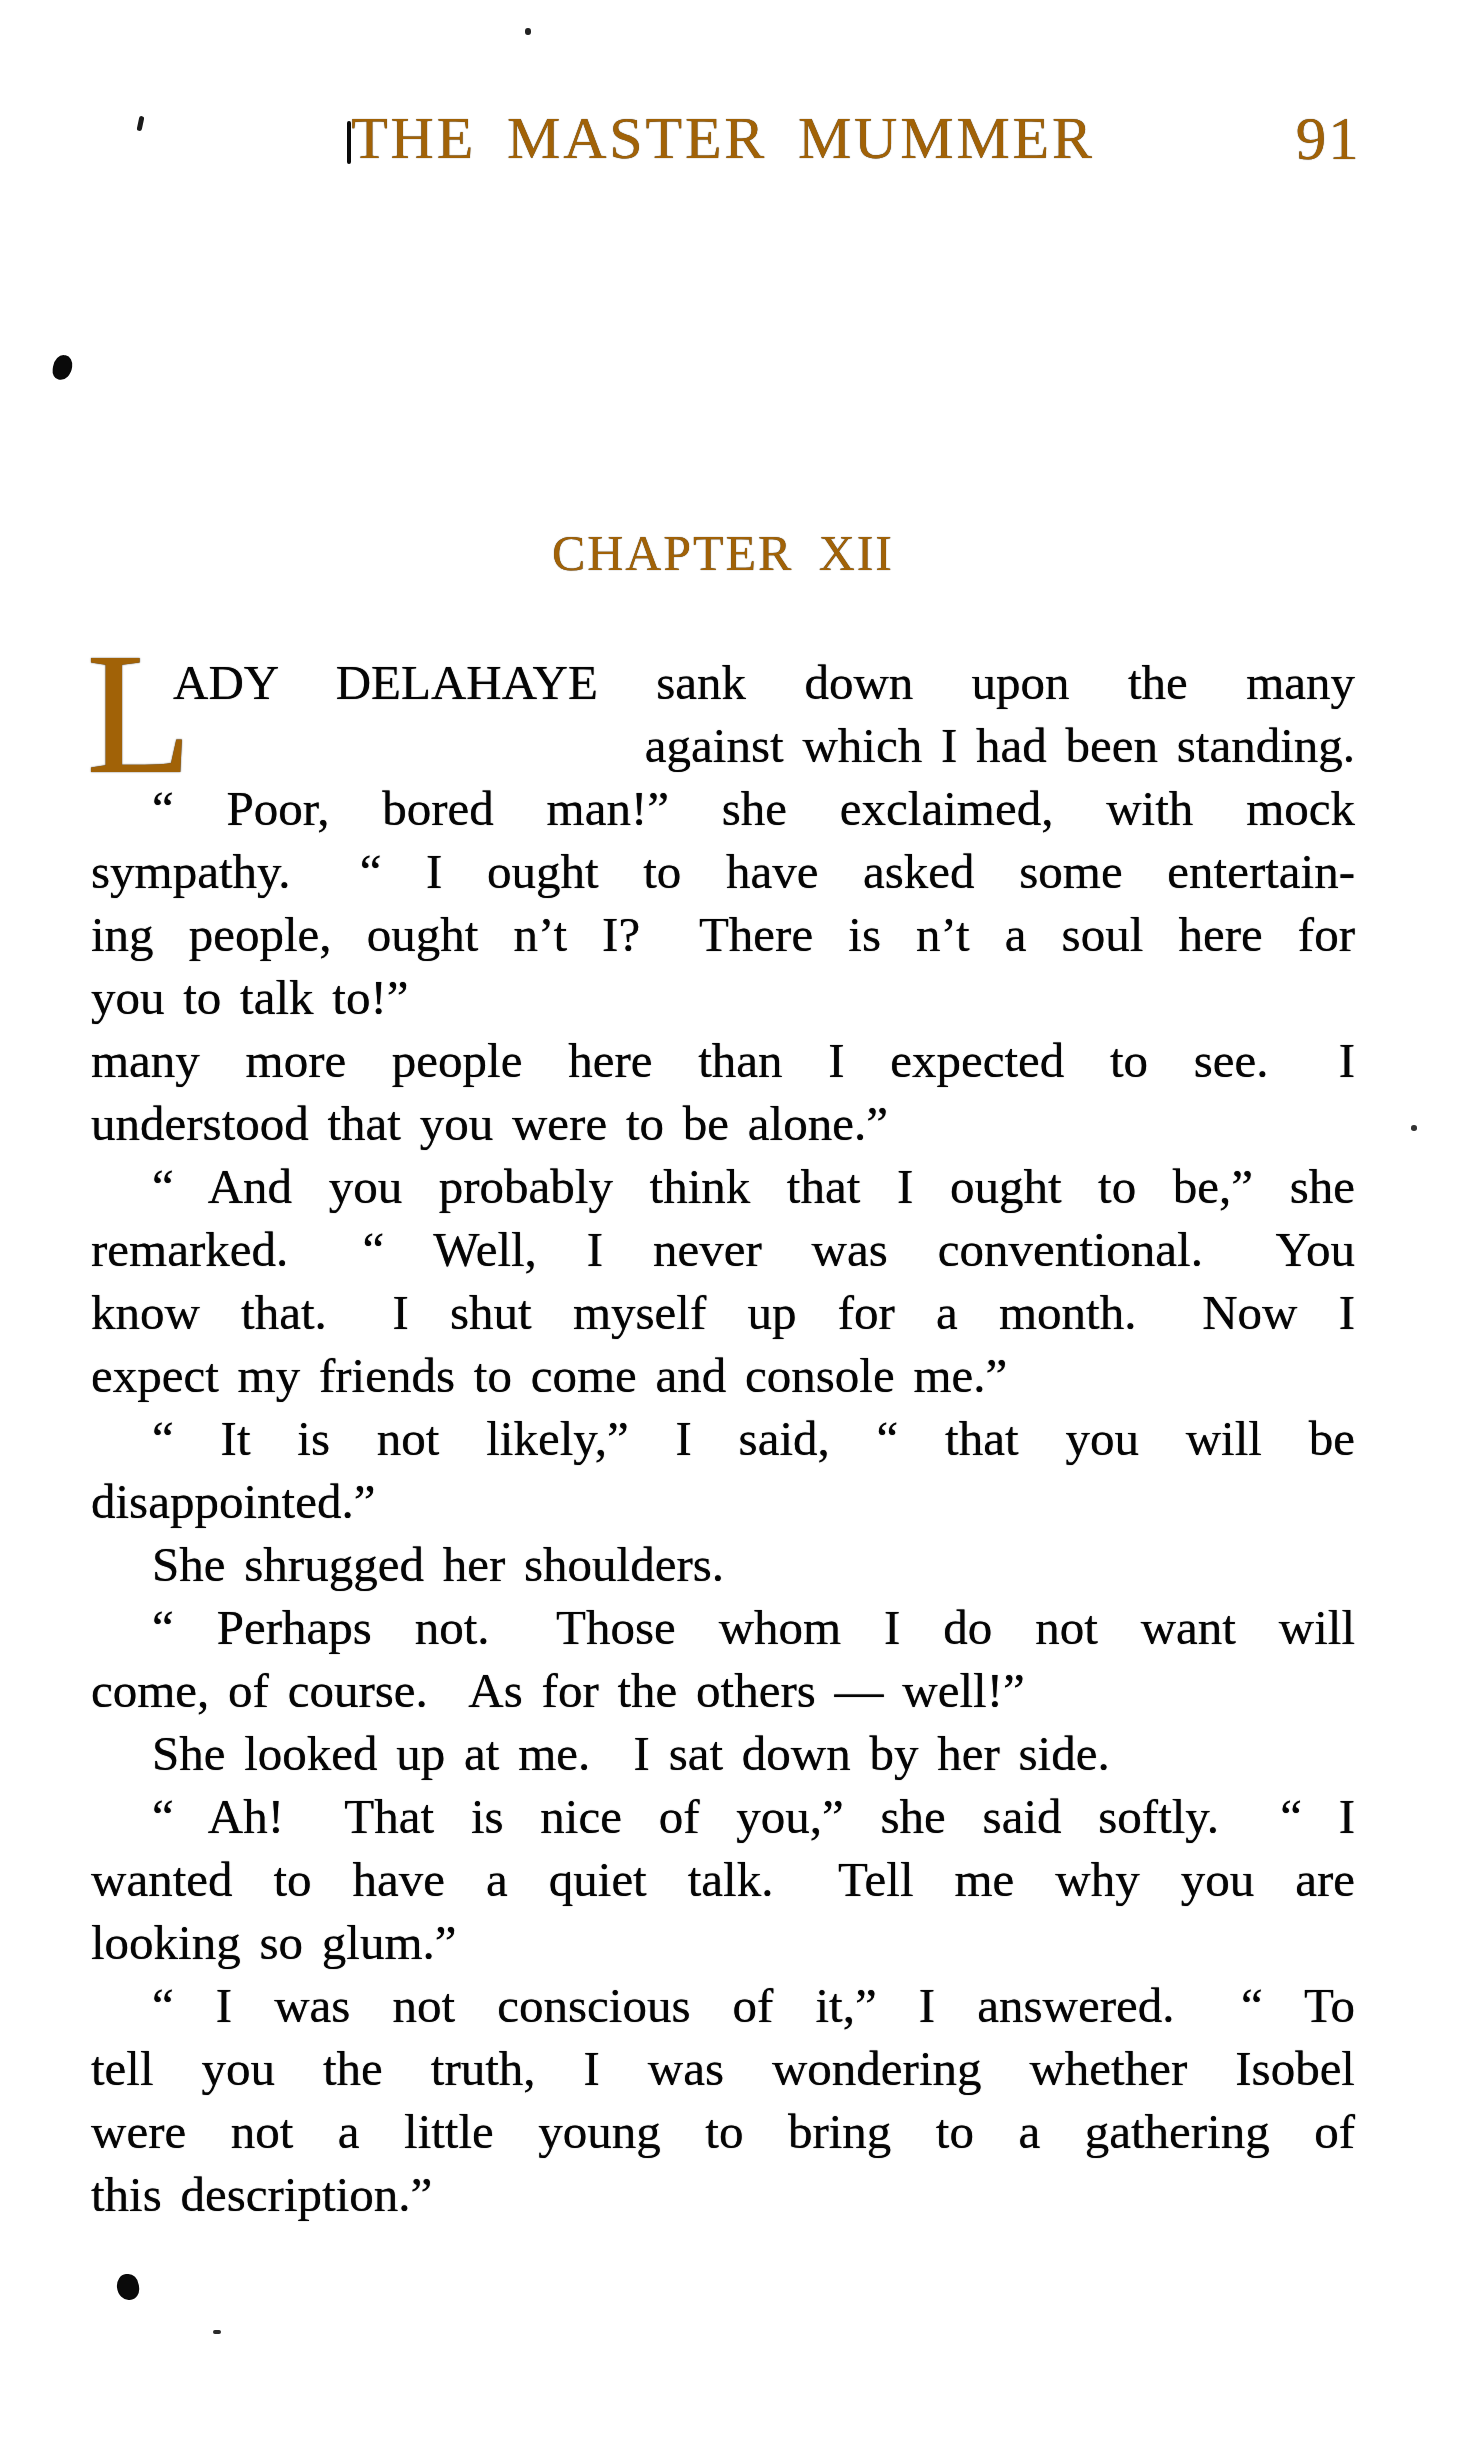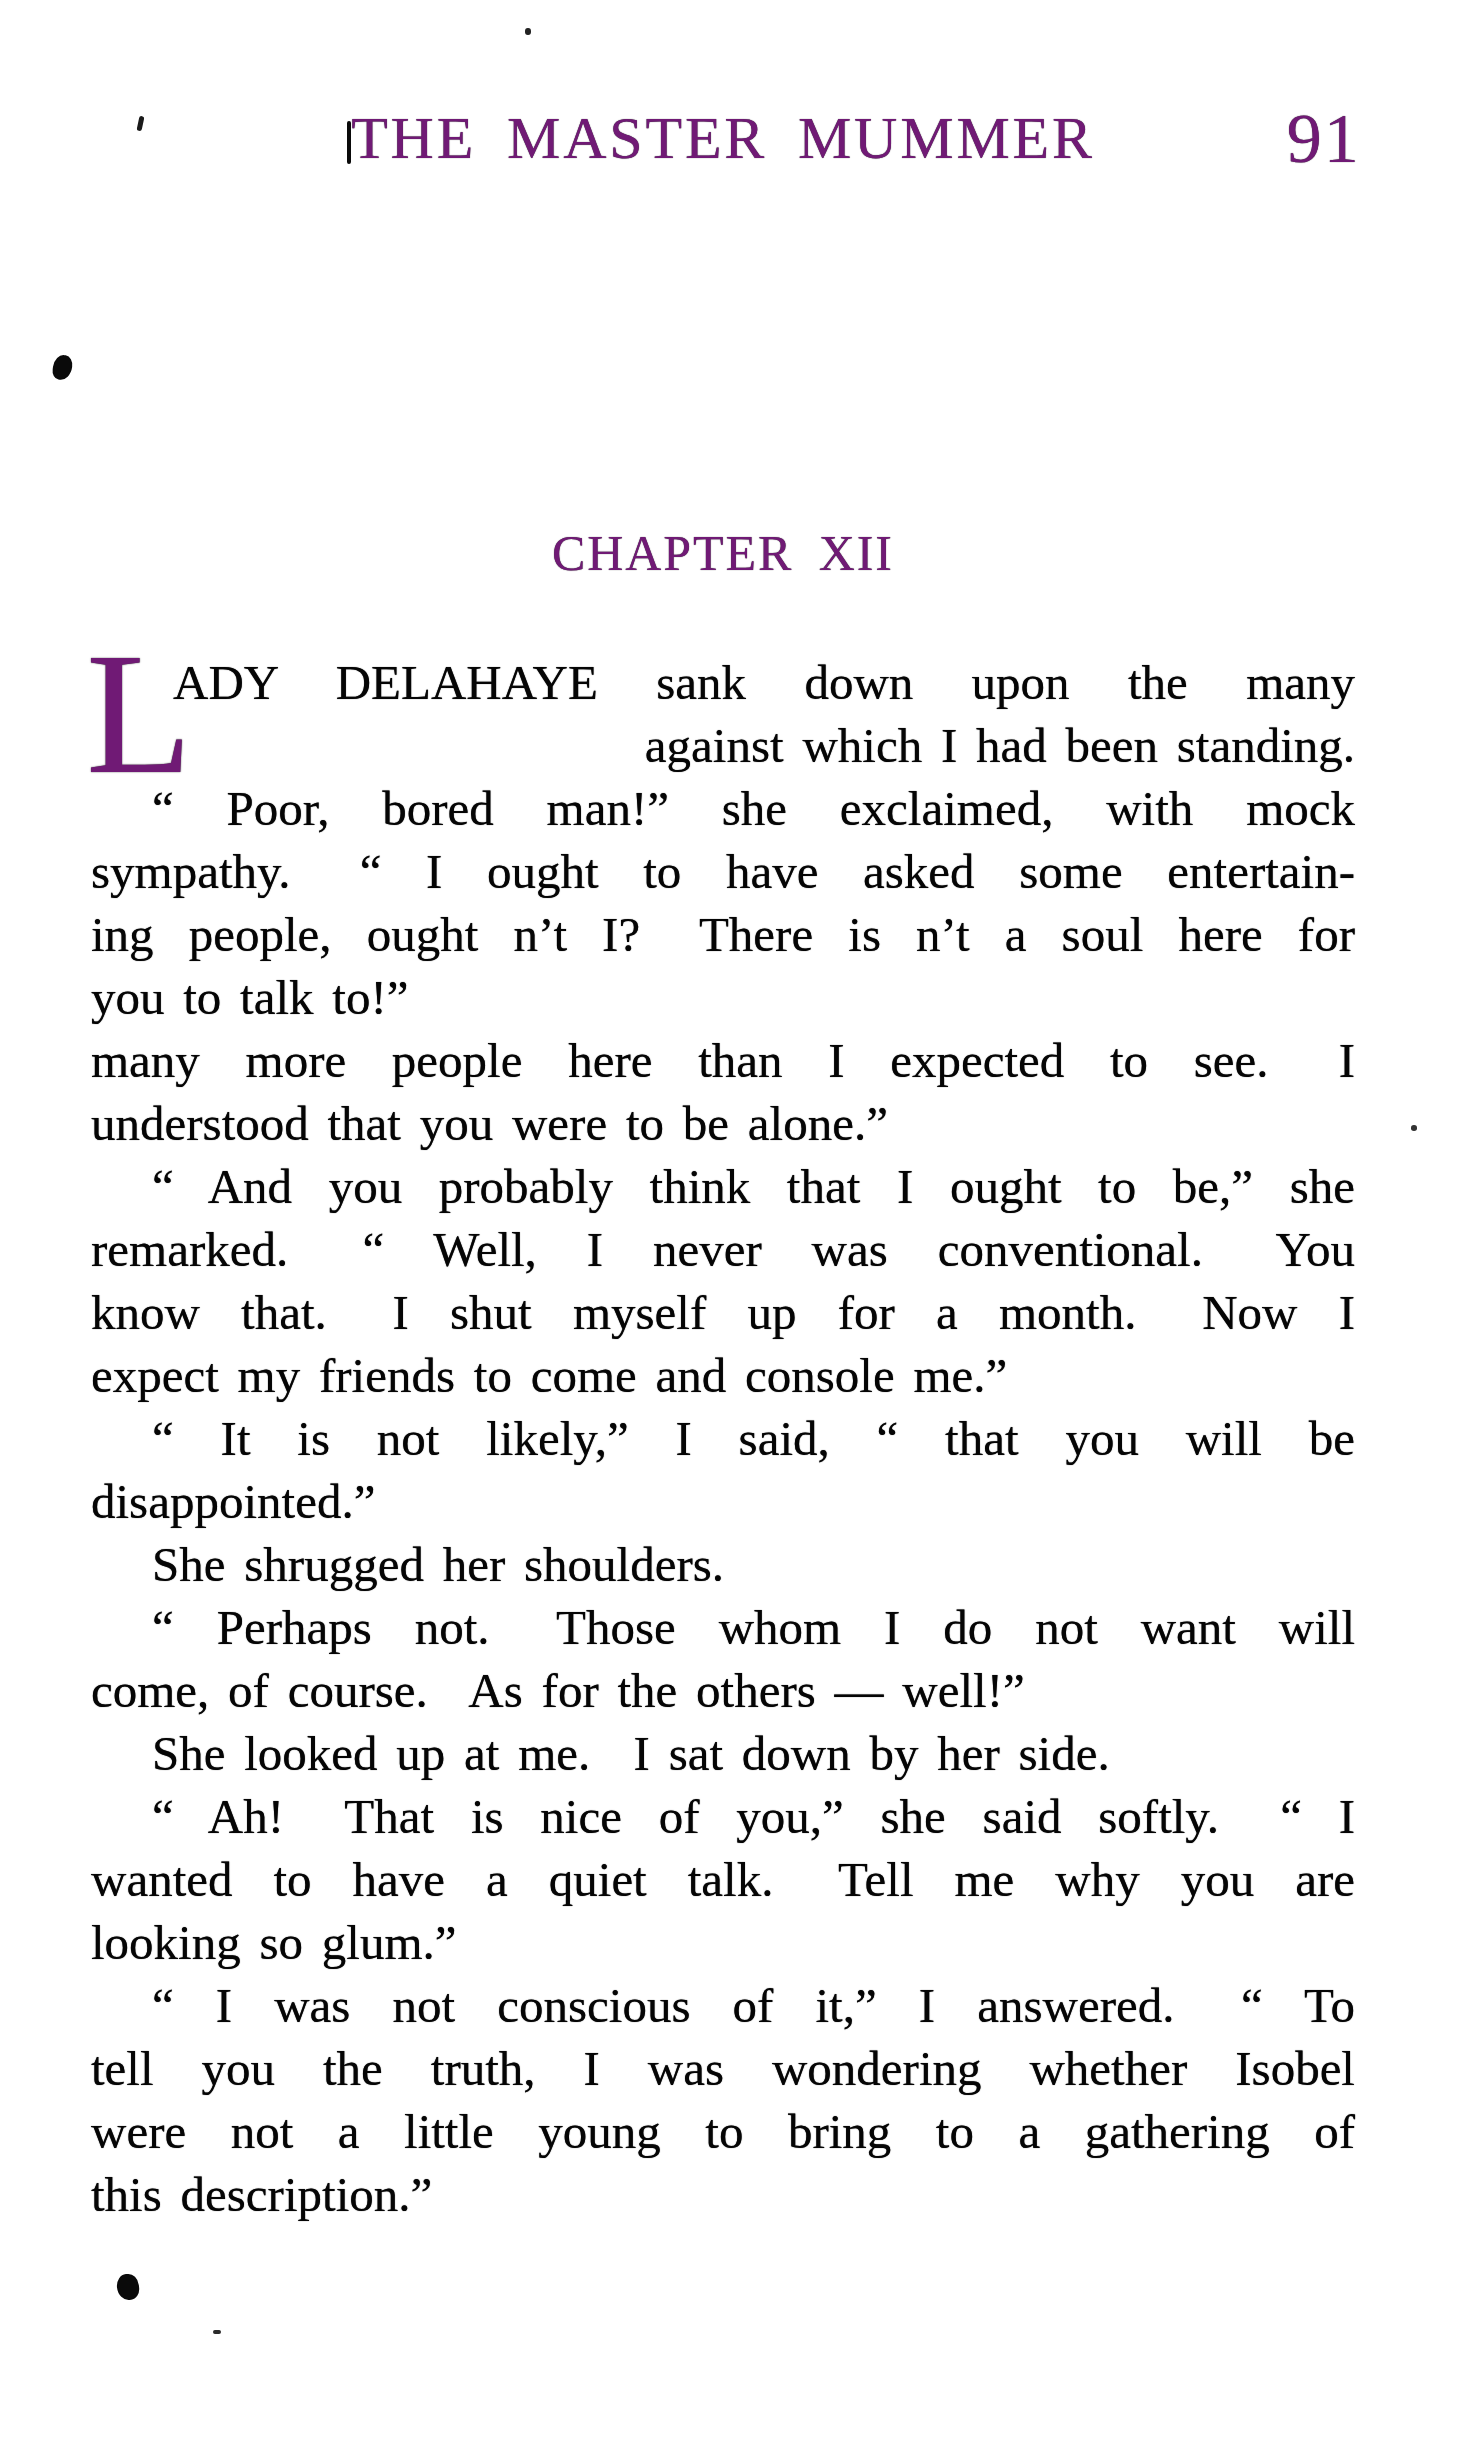--- a/index.html
+++ b/index.html
@@ -2,29 +2,29 @@
 <html style="font-size:15px"><head>
 <meta charset="utf-8">
 <style>
   html,body{margin:0;padding:0;}
   body{
     width:1481px;height:2462px;position:relative;background:#ffffff;
     font-family:"Liberation Serif","DejaVu Serif",serif;color:#050505;
     overflow:hidden;
   }
   .page{position:absolute;inset:0;background:#fff;}
-  .ink{color:#701a75;text-shadow:0 0 0.9px rgba(0,0,0,.85);font-family:Liberation Serif, serif;}
+  .ink{color:#a16207;text-shadow:0 0 0.9px rgba(0,0,0,.85);font-family:Liberation Serif, serif;}
   
   .running-head{position:absolute;top:108px;left:91px;width:1264px;height:60px;}
   .rh-title{
     position:absolute;left:0;right:0;text-align:center;
     font-size:60px;line-height:60px;letter-spacing:2.8px;word-spacing:13px;
   }
   .rh-page{
-    position:absolute;right:-5.6px;top:1.9px;font-size:70px;line-height:58px;letter-spacing:1.9px;
+    position:absolute;right:-5.6px;top:1.9px;font-size:61px;line-height:58px;letter-spacing:1.9px;
   }
   
   .chapter{
     position:absolute;top:524px;left:91px;width:1264px;text-align:center;
     font-size:50px;line-height:58px;letter-spacing:1.9px;word-spacing:11.2px;
   }
   
   .body-text{position:absolute;top:651px;left:91px;width:1264px;}
   .line{
     height:63px;line-height:63px;font-size:49px;word-spacing:6.5px;

